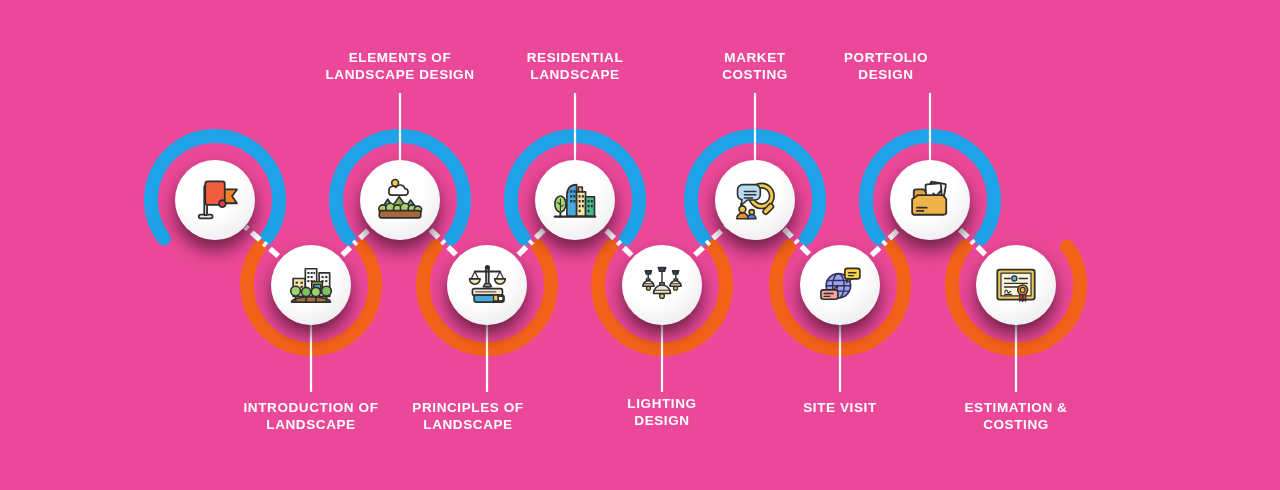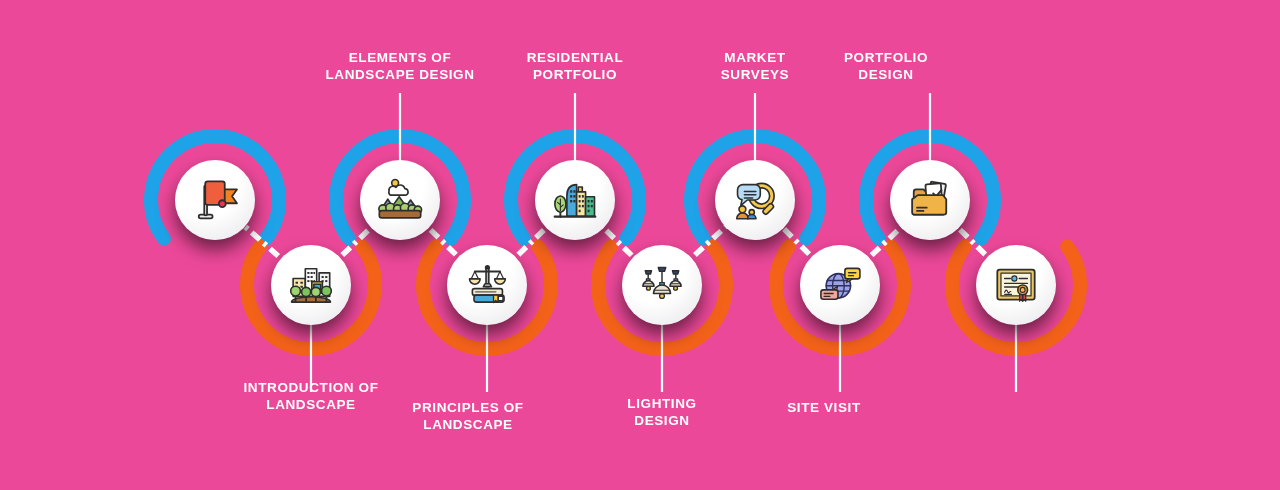--- a/index.html
+++ b/index.html
@@ -298,26 +298,28 @@
           <circle cx="40.2" cy="38" r="6" fill="#f29a36" stroke-width="2"></circle>
           <circle cx="40.2" cy="38" r="3" fill="#f2bb57" stroke-width="1.4"></circle>
         </g>
       </svg>
     </div>
   </div>
 
   <div class="label" style="left:290px;top:50px">ELEMENTS OF
 LANDSCAPE DESIGN</div>
   <div class="label" style="left:465px;top:50px">RESIDENTIAL
-PORTFOLIO</div>
+LANDSCAPE</div>
   <div class="label" style="left:645px;top:50px">MARKET
-SURVEYS</div>
+COSTING</div>
   <div class="label" style="left:776px;top:50px">PORTFOLIO
 DESIGN</div>
-  <div class="label" style="left:201px;top:380px">INTRODUCTION OF
+  <div class="label" style="left:201px;top:400px">INTRODUCTION OF
 LANDSCAPE</div>
   <div class="label" style="left:358px;top:400px">PRINCIPLES OF
 LANDSCAPE</div>
   <div class="label" style="left:552px;top:396px">LIGHTING
 DESIGN</div>
-  <div class="label" style="left:714px;top:400px">SITE VISIT</div>
+  <div class="label" style="left:730px;top:400px">SITE VISIT</div>
+  <div class="label" style="left:906px;top:400px">ESTIMATION &amp;
+COSTING</div>
 
 </div>
 
 </body></html>

